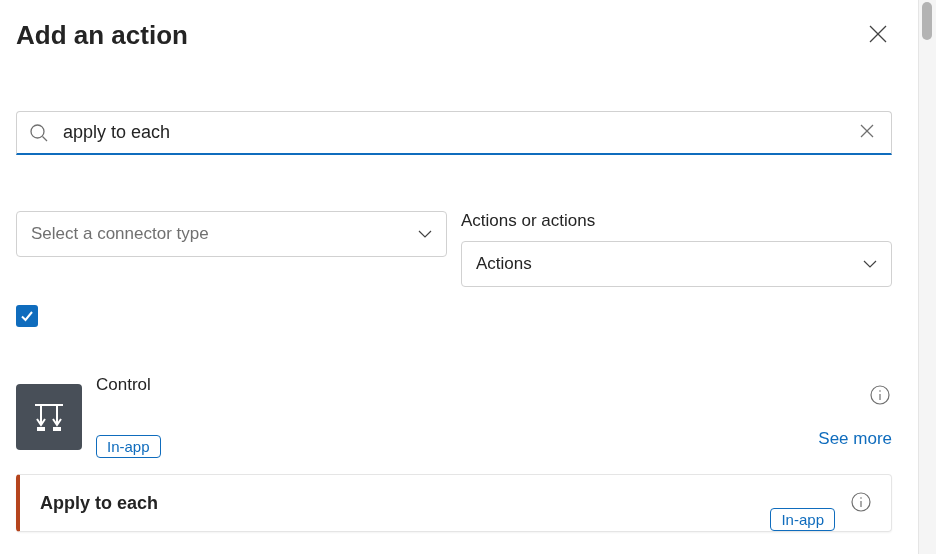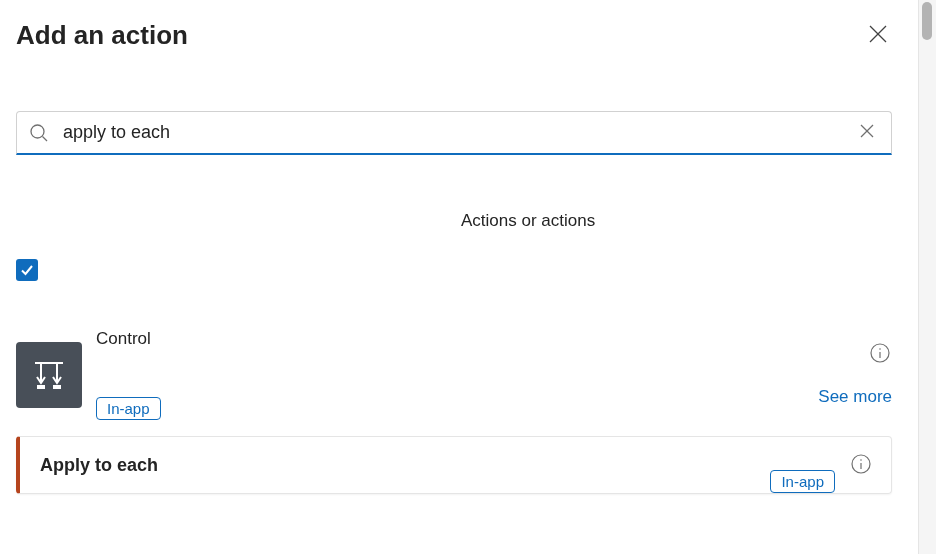--- a/index.html
+++ b/index.html
@@ -166,21 +166,21 @@
       background: #484F58;
       border-radius: 4px;
       display: flex;
       align-items: center;
       justify-content: center;
     }
     .connector-meta {
       flex: 1;
       display: flex;
       flex-direction: column;
-      gap: 16px;
+      gap: 8px;
     }
     .connector-name {
       font-size: 17px;
       color: #242424;
     }
     .badge {
       display: inline-flex;
       align-items: center;
       border: 1px solid #0f6cbd;
       color: #0f6cbd;
@@ -271,23 +271,39 @@
             <line x1="1" y1="1" x2="13" y2="13"></line>
             <line x1="13" y1="1" x2="1" y2="13"></line>
           </svg>
         </span>
       </button>
     </div>
   </div>
 
   <div class="filters-row">
     <div class="filter-col">
+      <div class="dropdown">
+        <span class="dropdown-text placeholder">Select a connector type</span>
+        <span class="chevron">
+          <svg width="14" height="8" viewBox="0 0 14 8" fill="none" stroke="currentColor" stroke-width="1.2">
+            <polyline points="1,1 7,7 13,1"></polyline>
+          </svg>
+        </span>
+      </div>
     </div>
     <div class="filter-col">
       <label class="filter-label">Actions or actions</label>
+      <div class="dropdown">
+        <span class="dropdown-text">Actions</span>
+        <span class="chevron">
+          <svg width="14" height="8" viewBox="0 0 14 8" fill="none" stroke="currentColor" stroke-width="1.2">
+            <polyline points="1,1 7,7 13,1"></polyline>
+          </svg>
+        </span>
+      </div>
     </div>
   </div>
 
   <div class="checkbox-row">
     <div class="checkbox">
       <span>
         <svg width="14" height="14" viewBox="0 0 14 14" fill="none" stroke="#ffffff" stroke-width="2">
           <polyline points="2,7.5 5.5,11 12,3"></polyline>
         </svg>
       </span>

